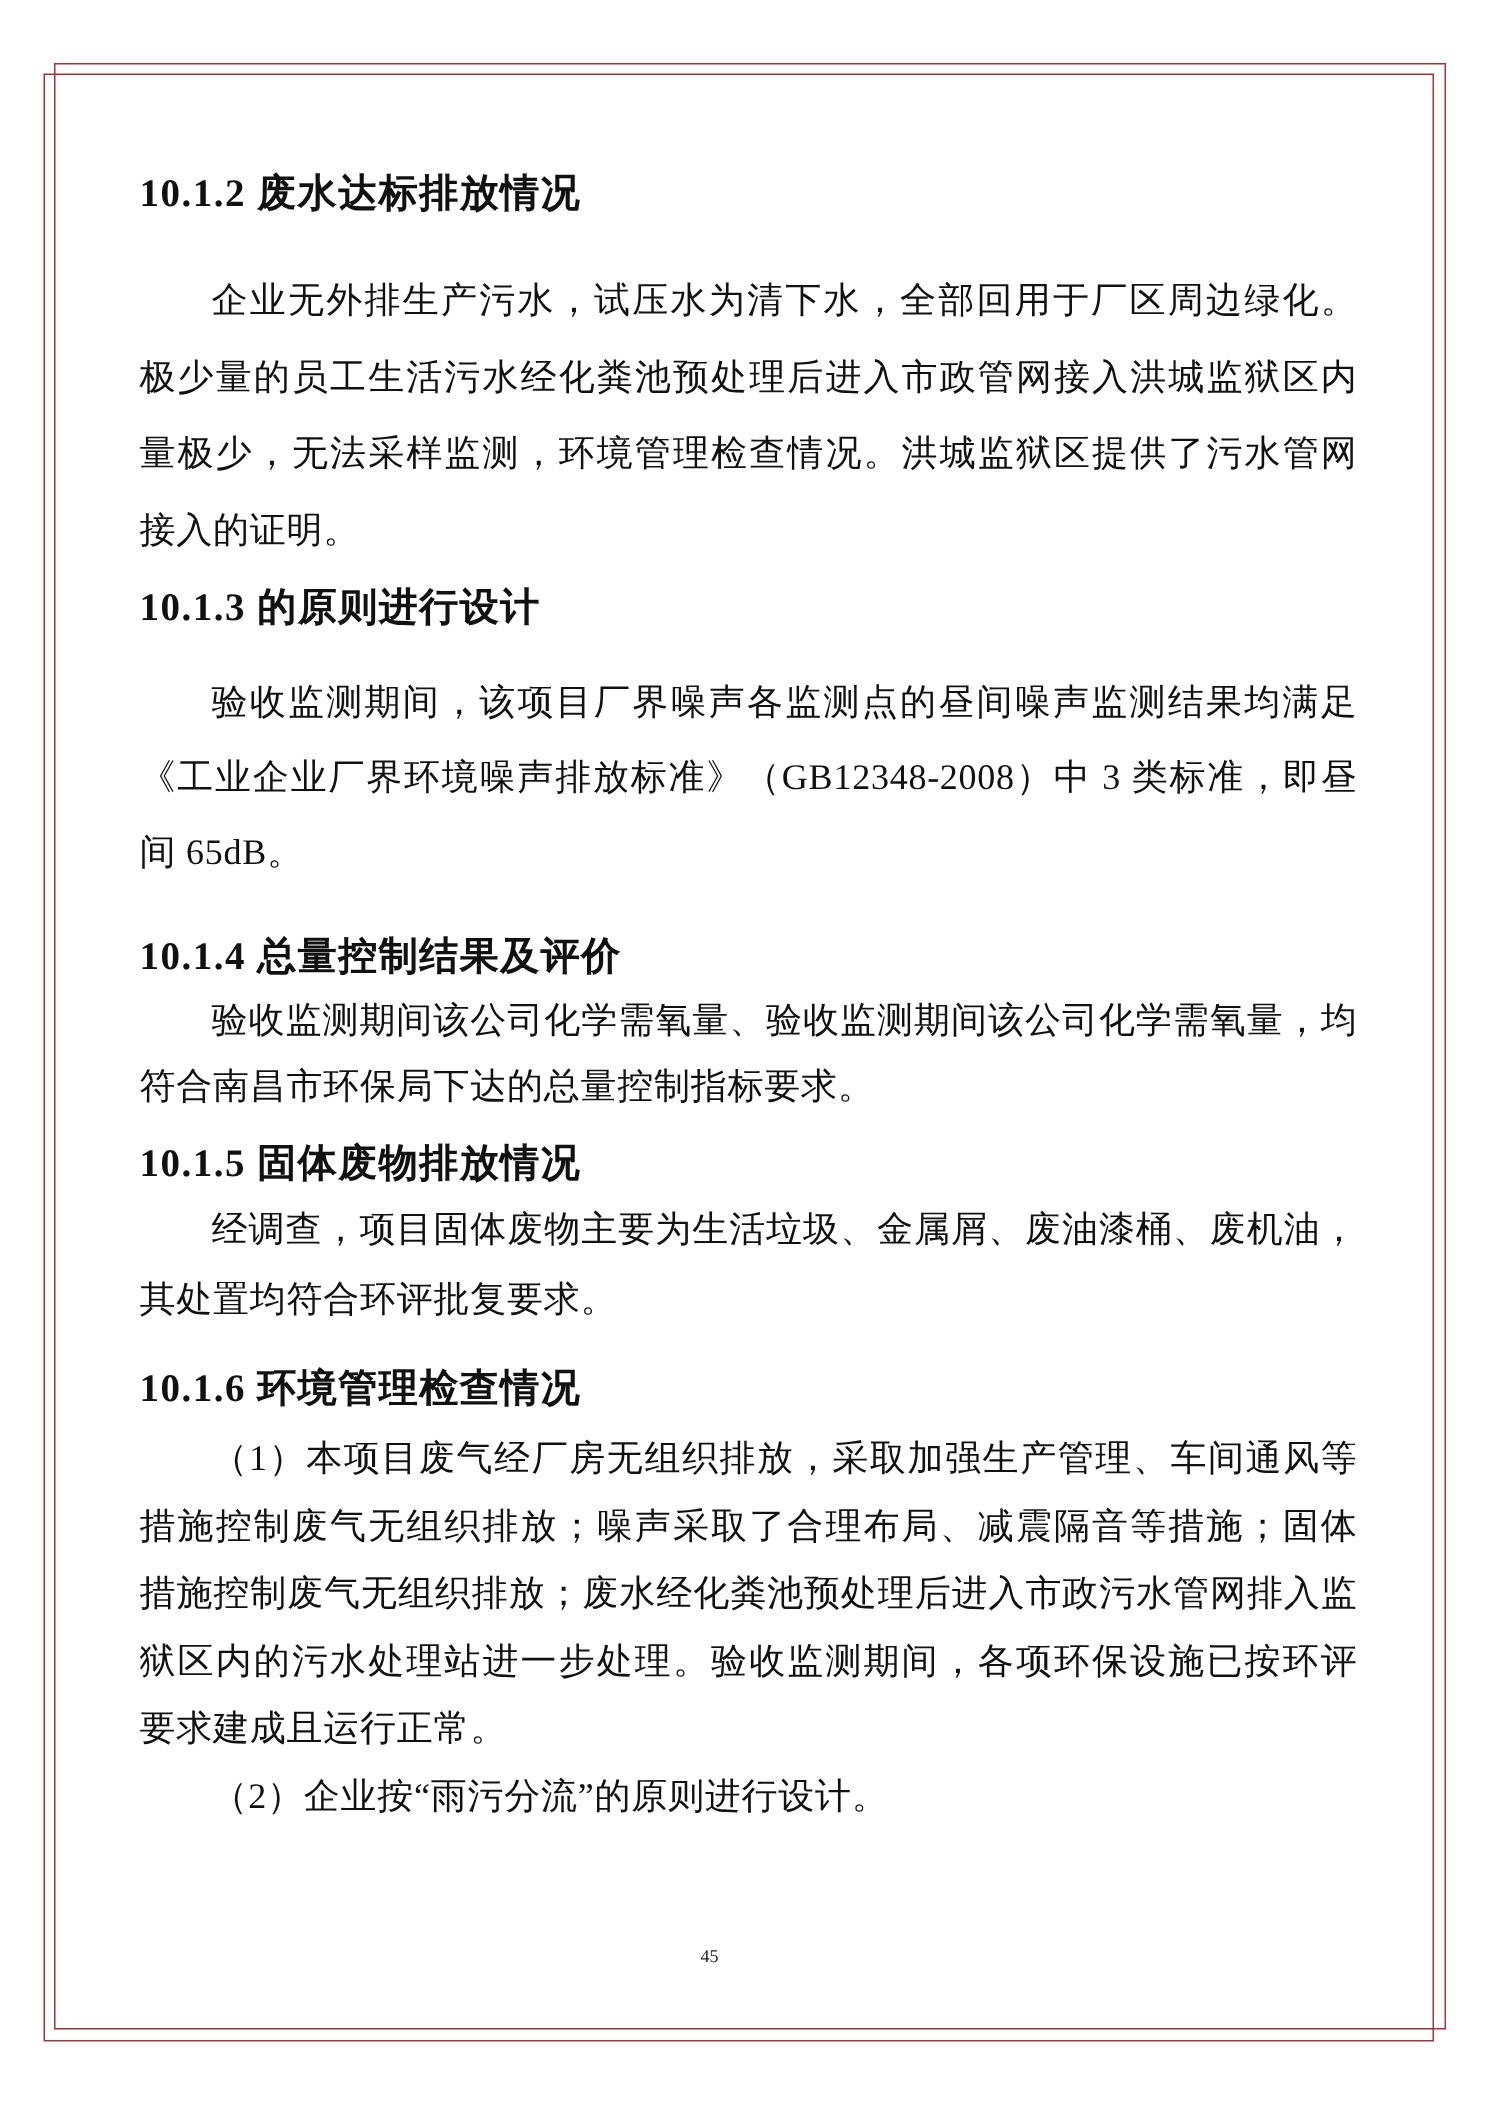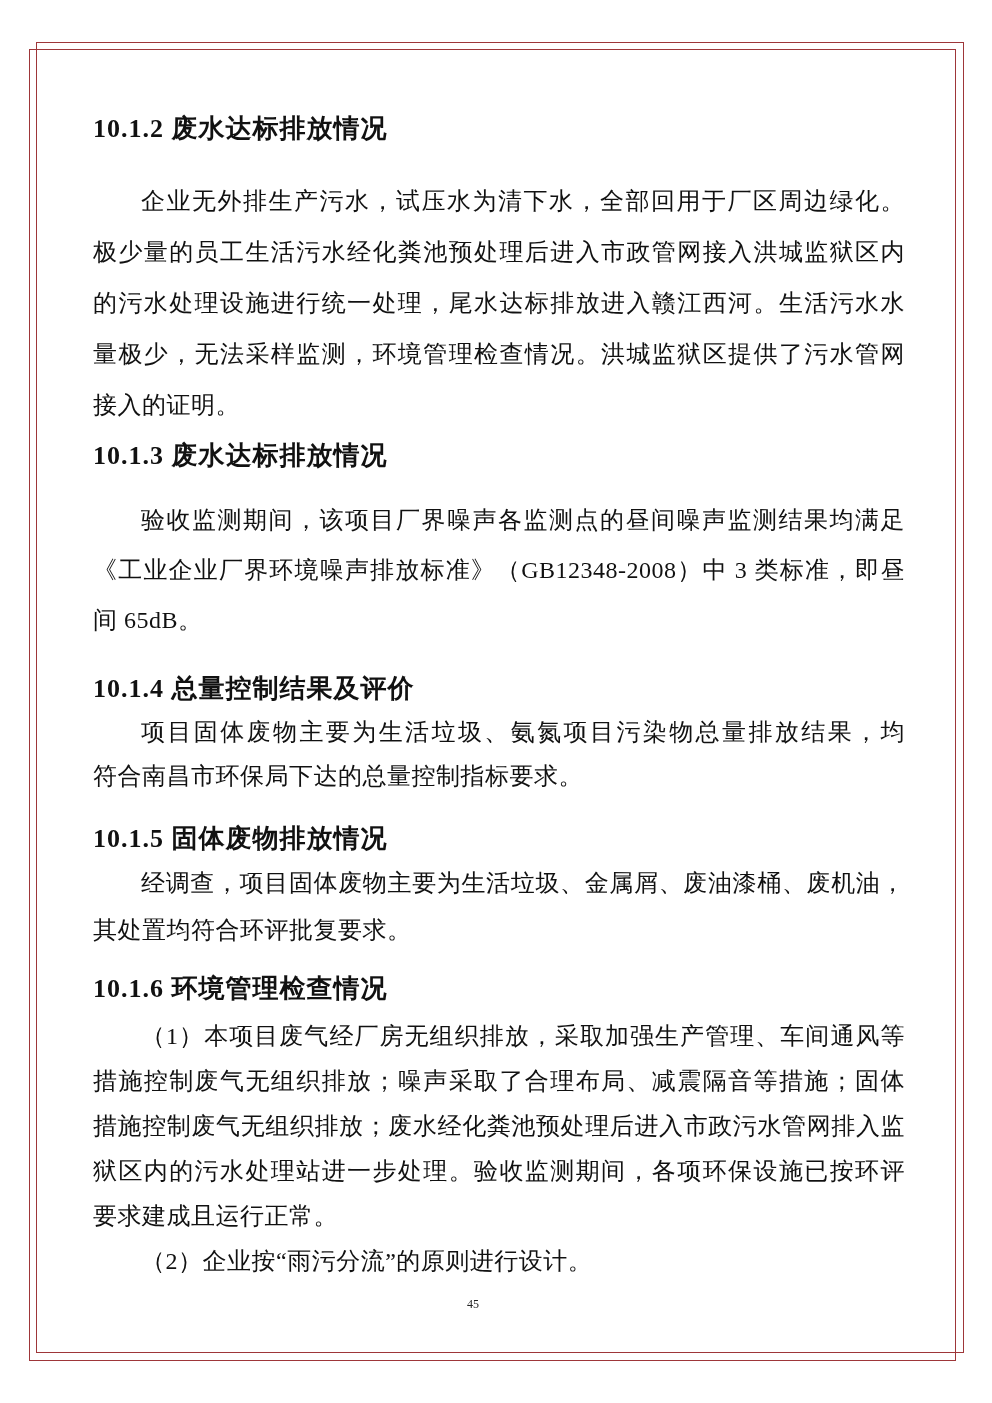--- a/index.html
+++ b/index.html
@@ -42,21 +42,21 @@
     letter-spacing: 0.5px;
   }
   .ln.last { text-align-last: left; }
   .ln.ind { text-indent: 48px; }
   
   .s1 .para { margin-top: 30px; } .s1 .ln { line-height: 51px; }
   .s2 .heading { margin-top: 8px; }
   .s2 .para { margin-top: 22px; } .s2 .ln { line-height: 50px; }
   .s3 .heading { margin-top: 27px; }
   .s3 .para { margin-top: 4px; }  .s3 .ln { line-height: 44px; }
-  .s4 .heading { margin-top: 24px; }
+  .s4 .heading { margin-top: 12px; }
   .s4 .para { margin-top: 4px; }  .s4 .ln { line-height: 47px; }
   .s5 .heading { margin-top: 18px; }
   .s5 .para { margin-top: 8px; }  .s5 .ln { line-height: 45px; }
   .page-number {
     position: absolute;
     left: 93px;
     top: 1297px;
     width: 760px;
     text-align: center;
     font-size: 12px;
@@ -71,39 +71,38 @@
   <div class="page-border back"></div>
   <div class="page-border front"></div>
 
   <div class="content">
 
     <div class="section s1">
       <div class="heading">10.1.2 废水达标排放情况</div>
       <div class="para">
         <div class="ln ind">企业无外排生产污水，试压水为清下水，全部回用于厂区周边绿化。</div>
         <div class="ln">极少量的员工生活污水经化粪池预处理后进入市政管网接入洪城监狱区内</div>
-        <div class="ln">的污水处理设施进行统一处理，尾水达标排放进入赣江西河。生活污水水</div>
         <div class="ln">量极少，无法采样监测，环境管理检查情况。洪城监狱区提供了污水管网</div>
         <div class="ln last">接入的证明。</div>
       </div>
     </div>
 
     <div class="section s2">
-      <div class="heading">10.1.3 废水达标排放情况</div>
+      <div class="heading">10.1.3 的原则进行设计</div>
       <div class="para">
         <div class="ln ind">验收监测期间，该项目厂界噪声各监测点的昼间噪声监测结果均满足</div>
         <div class="ln">《工业企业厂界环境噪声排放标准》（GB12348-2008）中 3 类标准，即昼</div>
         <div class="ln last">间 65dB。</div>
       </div>
     </div>
 
     <div class="section s3">
       <div class="heading">10.1.4 总量控制结果及评价</div>
       <div class="para">
-        <div class="ln ind">项目固体废物主要为生活垃圾、氨氮项目污染物总量排放结果，均</div>
+        <div class="ln ind">验收监测期间该公司化学需氧量、验收监测期间该公司化学需氧量，均</div>
         <div class="ln last">符合南昌市环保局下达的总量控制指标要求。</div>
       </div>
     </div>
 
     <div class="section s4">
       <div class="heading">10.1.5 固体废物排放情况</div>
       <div class="para">
         <div class="ln ind">经调查，项目固体废物主要为生活垃圾、金属屑、废油漆桶、废机油，</div>
         <div class="ln last">其处置均符合环评批复要求。</div>
       </div>

